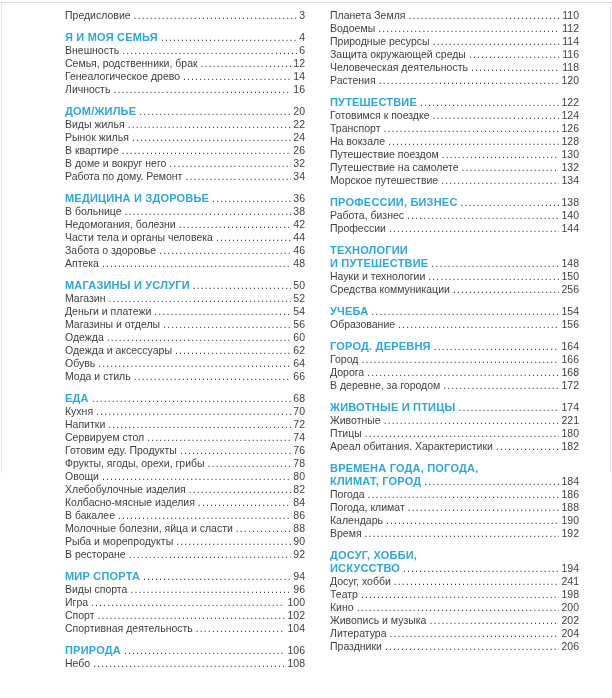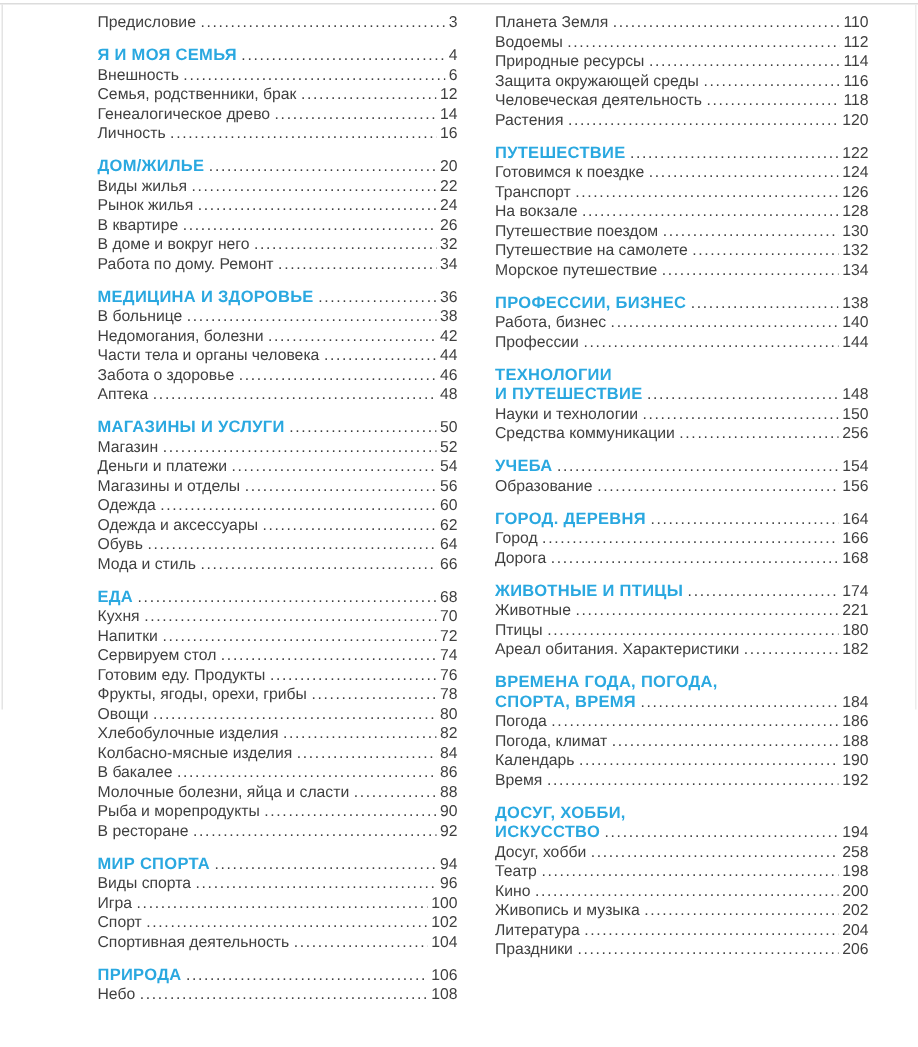--- a/index.html
+++ b/index.html
@@ -446,20 +446,25 @@
           <div class="row">
             <span class="label">Город</span>
             <span class="leader"></span>
             <span class="pagenum">166</span>
           </div>
           <div class="row">
             <span class="label">Дорога</span>
             <span class="leader"></span>
             <span class="pagenum">168</span>
           </div>
+          <div class="row">
+            <span class="label">В деревне, за городом</span>
+            <span class="leader"></span>
+            <span class="pagenum">172</span>
+          </div>
         </div>
         <div class="toc-section">
           <div class="row header">
             <span class="label">ЖИВОТНЫЕ И ПТИЦЫ</span>
             <span class="leader"></span>
             <span class="pagenum">174</span>
           </div>
           <div class="row">
             <span class="label">Животные</span>
             <span class="leader"></span>
@@ -474,21 +479,21 @@
             <span class="label">Ареал обитания. Характеристики</span>
             <span class="leader"></span>
             <span class="pagenum">182</span>
           </div>
         </div>
         <div class="toc-section">
           <div class="row header">
             <span class="label">ВРЕМЕНА ГОДА, ПОГОДА,</span>
           </div>
           <div class="row header">
-            <span class="label">СПОРТА, ВРЕМЯ</span>
+            <span class="label">КЛИМАТ, ГОРОД</span>
             <span class="leader"></span>
             <span class="pagenum">184</span>
           </div>
           <div class="row">
             <span class="label">Погода</span>
             <span class="leader"></span>
             <span class="pagenum">186</span>
           </div>
           <div class="row">
             <span class="label">Погода, климат</span>
@@ -511,21 +516,21 @@
             <span class="label">ДОСУГ, ХОББИ,</span>
           </div>
           <div class="row header">
             <span class="label">ИСКУССТВО</span>
             <span class="leader"></span>
             <span class="pagenum">194</span>
           </div>
           <div class="row">
             <span class="label">Досуг, хобби</span>
             <span class="leader"></span>
-            <span class="pagenum">258</span>
+            <span class="pagenum">241</span>
           </div>
           <div class="row">
             <span class="label">Театр</span>
             <span class="leader"></span>
             <span class="pagenum">198</span>
           </div>
           <div class="row">
             <span class="label">Кино</span>
             <span class="leader"></span>
             <span class="pagenum">200</span>

